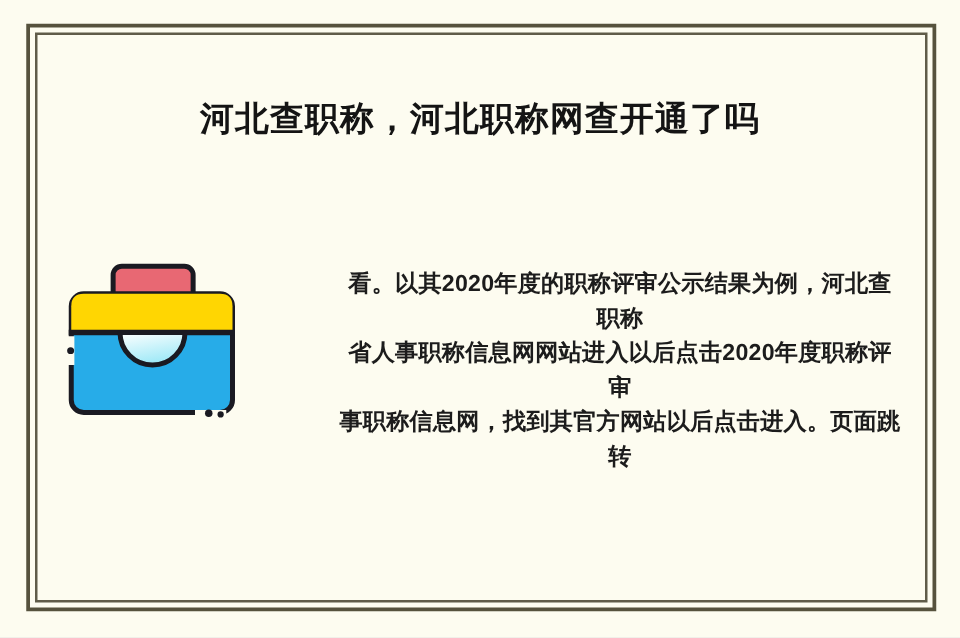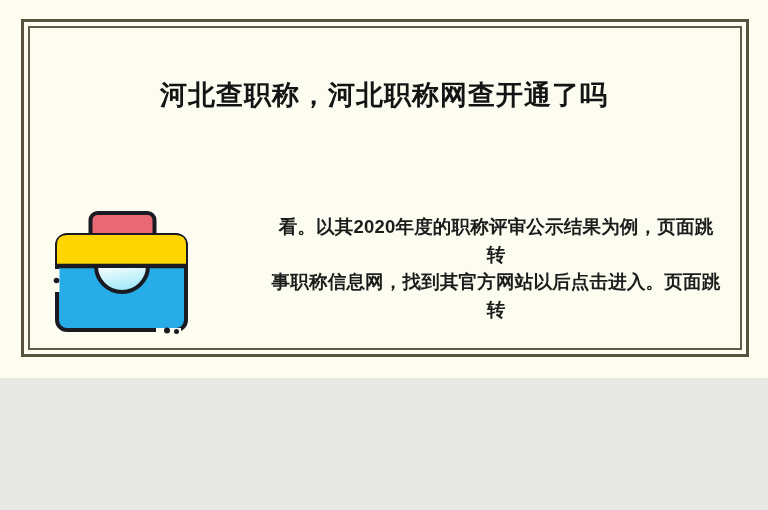--- a/index.html
+++ b/index.html
@@ -1,17 +1,17 @@
 <!DOCTYPE html>
 <html><head>
 <meta charset="utf-8">
 <style>
   html,body{margin:0;padding:0;background:#e8e8e4;}
   .page{
-    position:relative;width:768px;height:378px;margin:0 auto;
+    position:relative;width:768px;height:510px;margin:0 auto;
     background:#fdfcf0;overflow:hidden;
     font-family:"Liberation Sans","DejaVu Sans",sans-serif;
   }
   .frame-outer{
     position:absolute;left:21px;top:19px;right:19px;bottom:21px;
     border:3px solid #56523d;
   }
   .frame-inner{
     position:absolute;left:4px;top:4px;right:4px;bottom:4px;
     border:2px solid #605c49;
@@ -64,17 +64,18 @@
       <rect x="4" y="67" width="5.5" height="23" fill="#fdfcf0"></rect>
       <circle cx="6.5" cy="78.5" r="2.8" fill="#1a1a22"></circle>
 
       <rect x="106" y="126" width="25" height="7" fill="#fdfcf0"></rect>
       <circle cx="117" cy="128.5" r="3" fill="#1a1a22"></circle>
       <circle cx="126.5" cy="129.5" r="2.5" fill="#1a1a22"></circle>
     </svg>
   </div>
 
   <div class="article">
-      <div>看。以其2020年度的职称评审公示结果为例，页面跳转</div>
+      <div>看。以其2020年度的职称评审公示结果为例，河北查职称</div>
+      <div>省人事职称信息网网站进入以后点击2020年度职称评审</div>
       <div>事职称信息网，找到其官方网站以后点击进入。页面跳转</div>
     </div>
 
 </div>
 
 </body></html>

